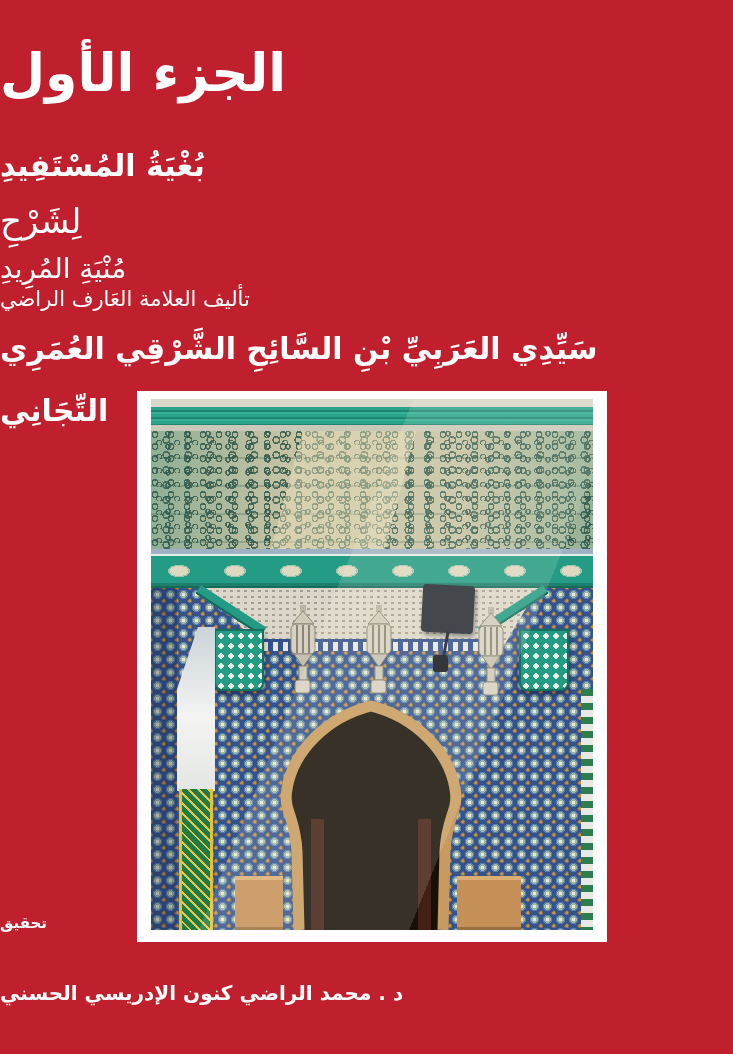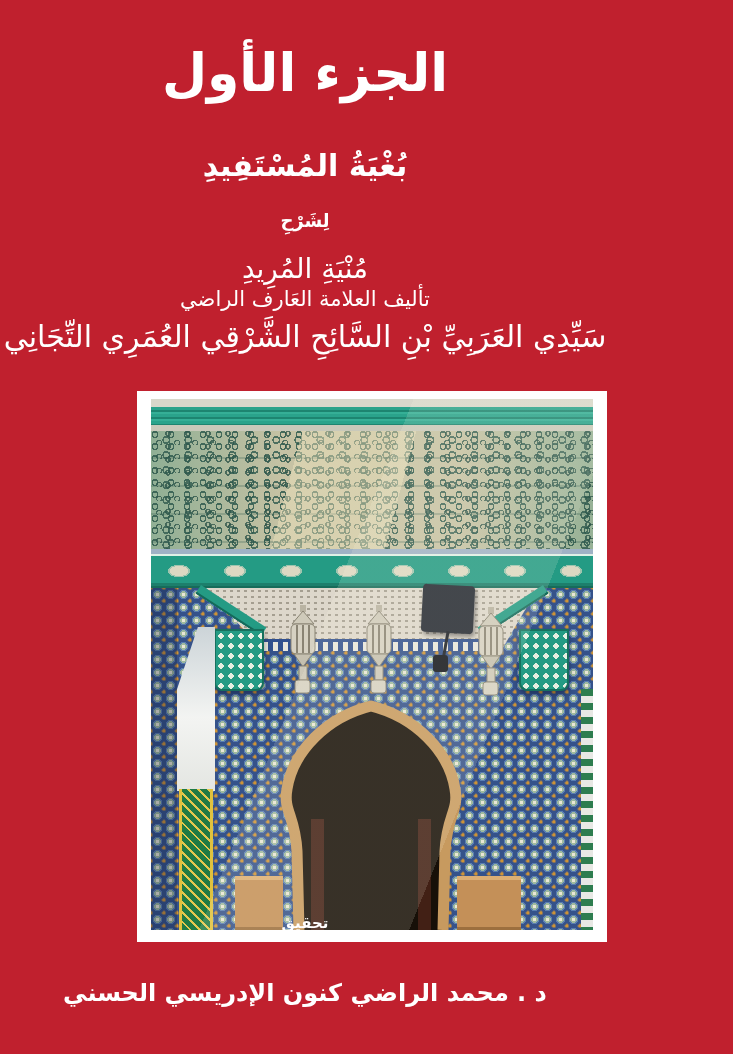--- a/index.html
+++ b/index.html
@@ -12,29 +12,29 @@
     --stucco:#ddd7cb;
   }
   *{box-sizing:border-box;margin:0;padding:0}
   html,body{width:733px;height:1054px;overflow:hidden}
   body{
     position:relative;
     background:var(--background-red);
     font-family:"DejaVu Sans",sans-serif;
     color:var(--text-white);
   }
-  .txt{position:absolute;left:0;width:610px;text-align:center;direction:rtl;color:var(--text-white)}
+  .txt{position:absolute;left:0;width:610px;text-align:left;direction:rtl;color:var(--text-white)}
   .volume-title{top:30px;font-size:52px;font-weight:bold;line-height:86px;letter-spacing:-1px}
   .title-l1{top:138px;font-size:30px;font-weight:bold;line-height:56px}
-  .title-l2{top:196px;font-size:18px;font-weight:bold;line-height:50px}
+  .title-l2{top:196px;font-size:34px;font-weight:normal;line-height:50px}
   .title-l3{top:244px;font-size:28px;font-weight:normal;line-height:50px}
   .author-intro{top:281px;font-size:21px;line-height:36px}
-  .author-name{top:306px;font-size:30px;font-weight:normal;line-height:62px}
+  .author-name{top:318px;font-size:30px;font-weight:bold;line-height:62px}
   .editor-label{top:908px;font-size:15px;font-weight:bold;line-height:30px}
-  .editor-name{top:973px;font-size:24px;font-weight:bold;line-height:40px}
+  .editor-name{top:973px;font-size:20px;font-weight:bold;line-height:40px}
 
   
   .photo-frame{
     position:absolute;left:137px;top:391px;width:470px;height:551px;
     background:#ffffff;border:none;
     padding:8px 14px 12px 14px;
   }
   .photo{position:relative;width:442px;height:531px;overflow:hidden;background:#9fb2c5}
   .ph{position:absolute}
 

